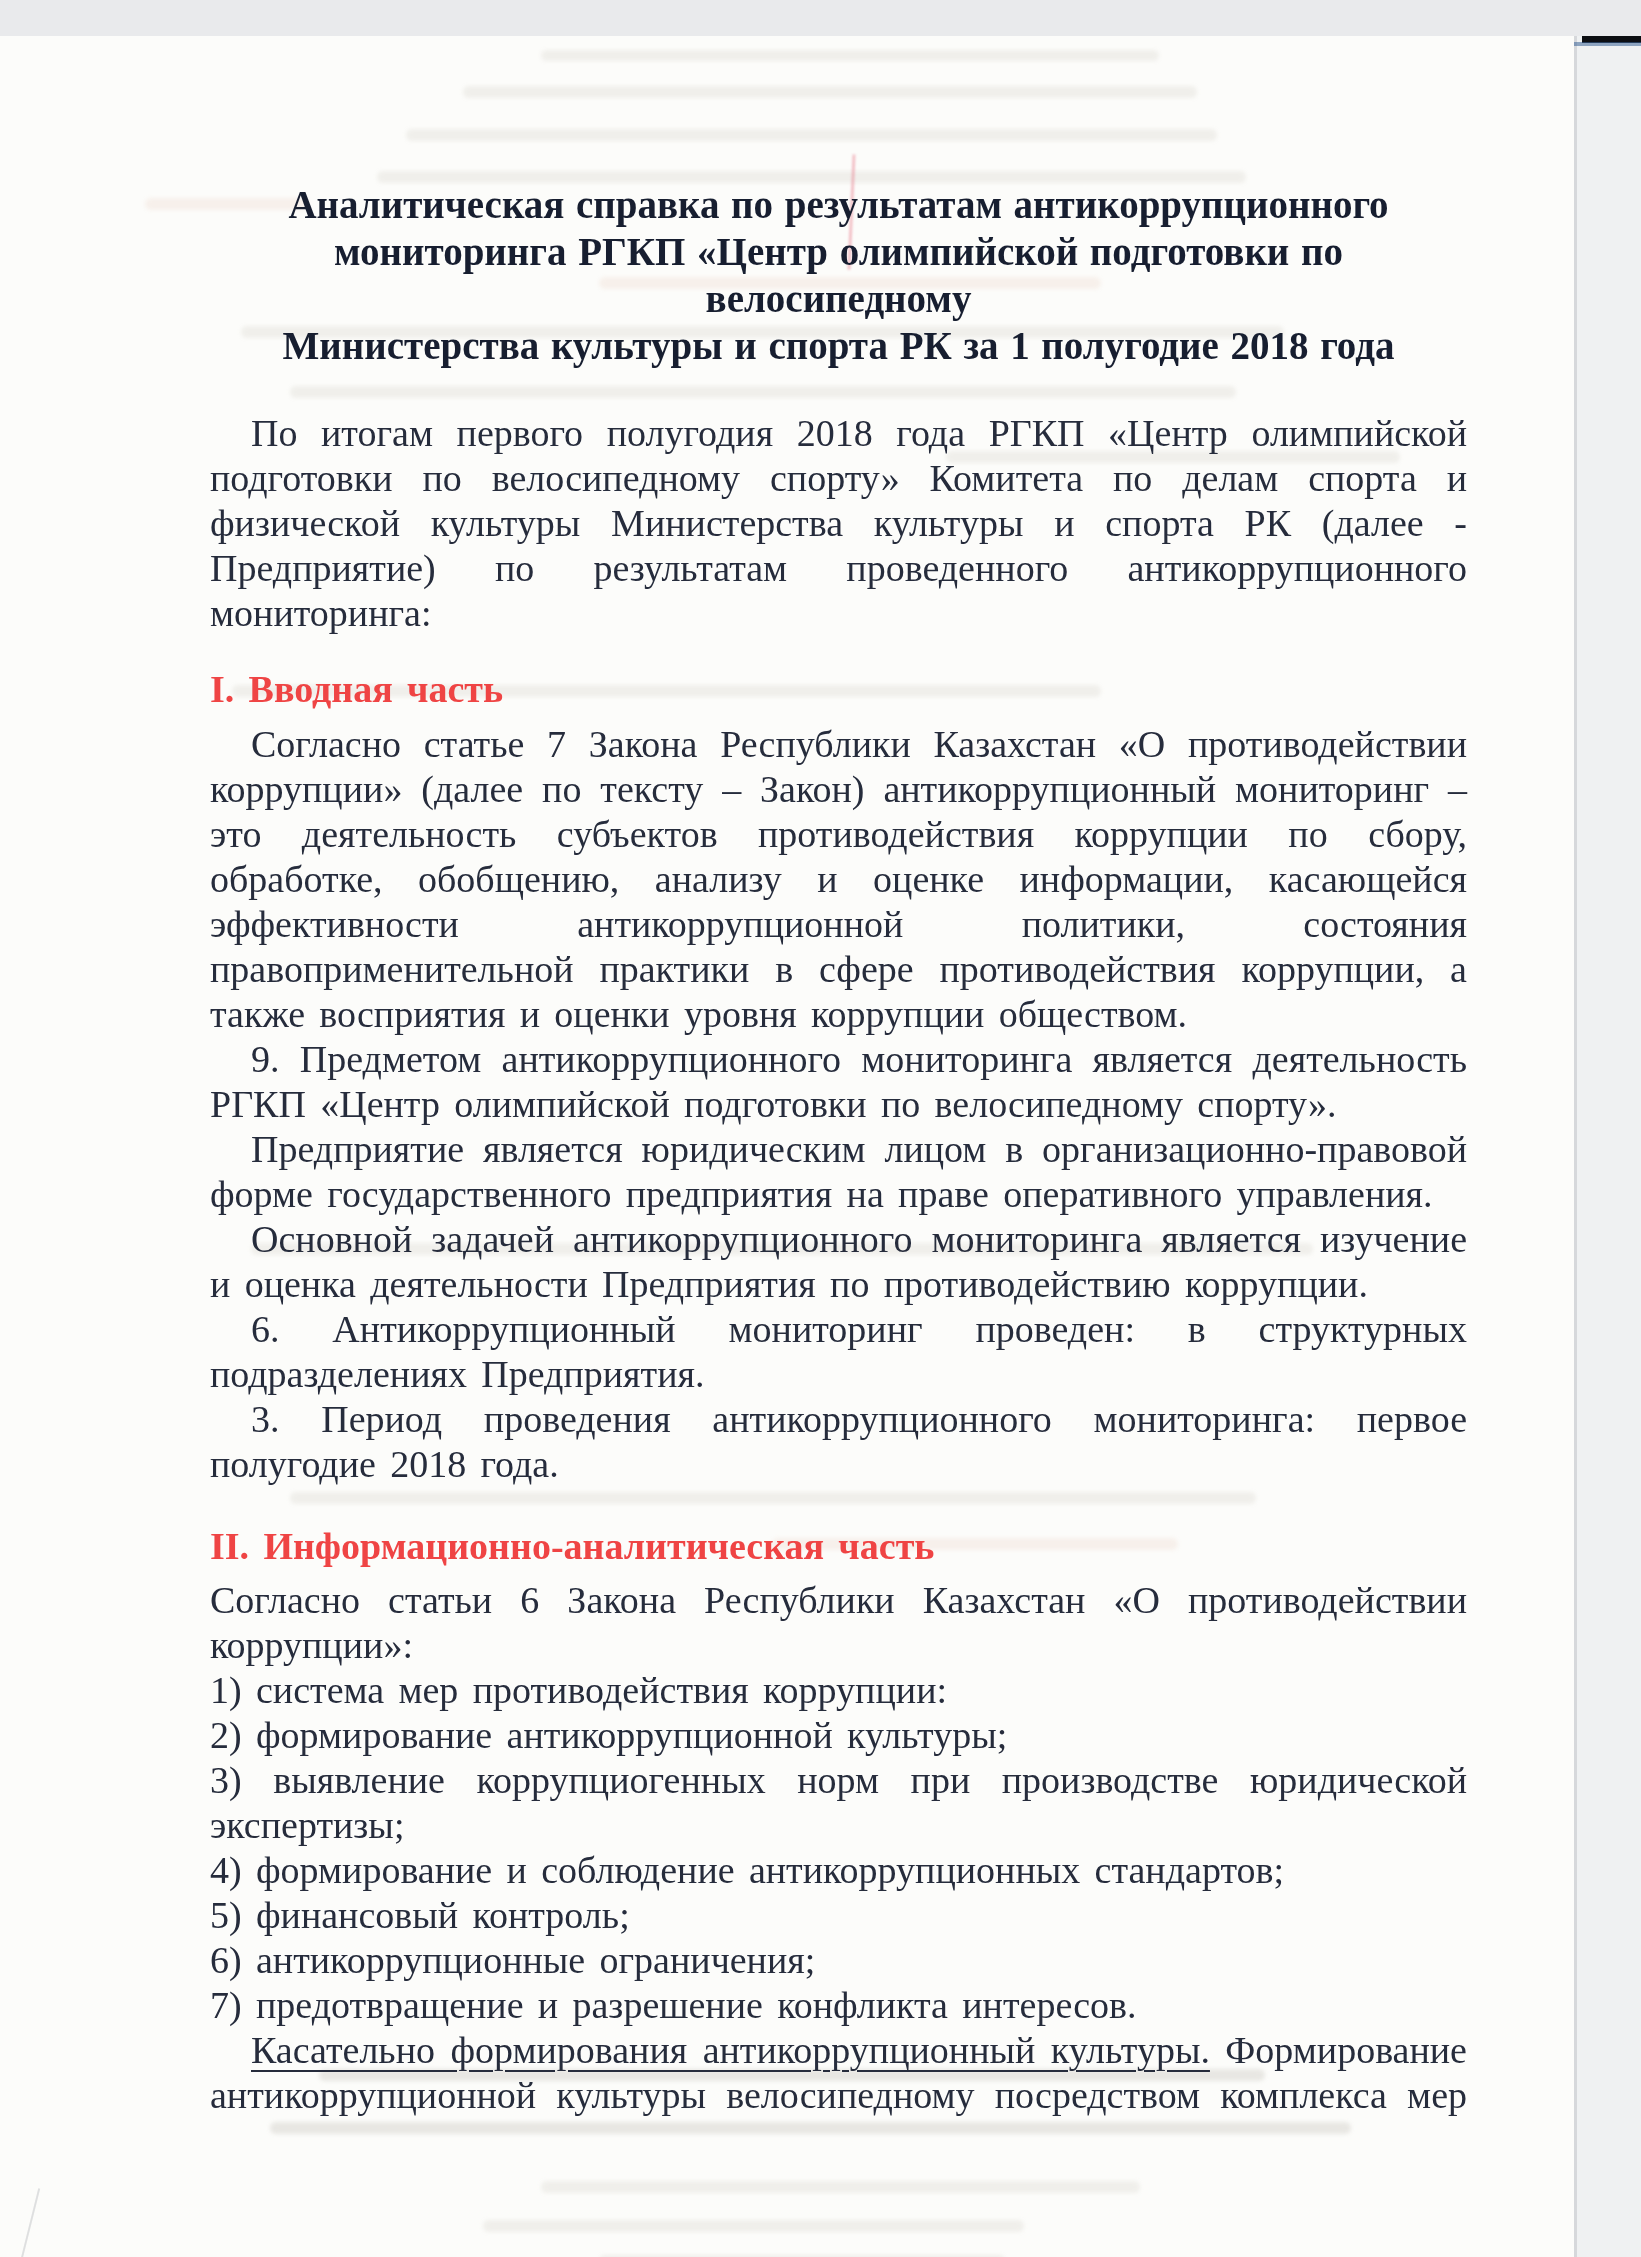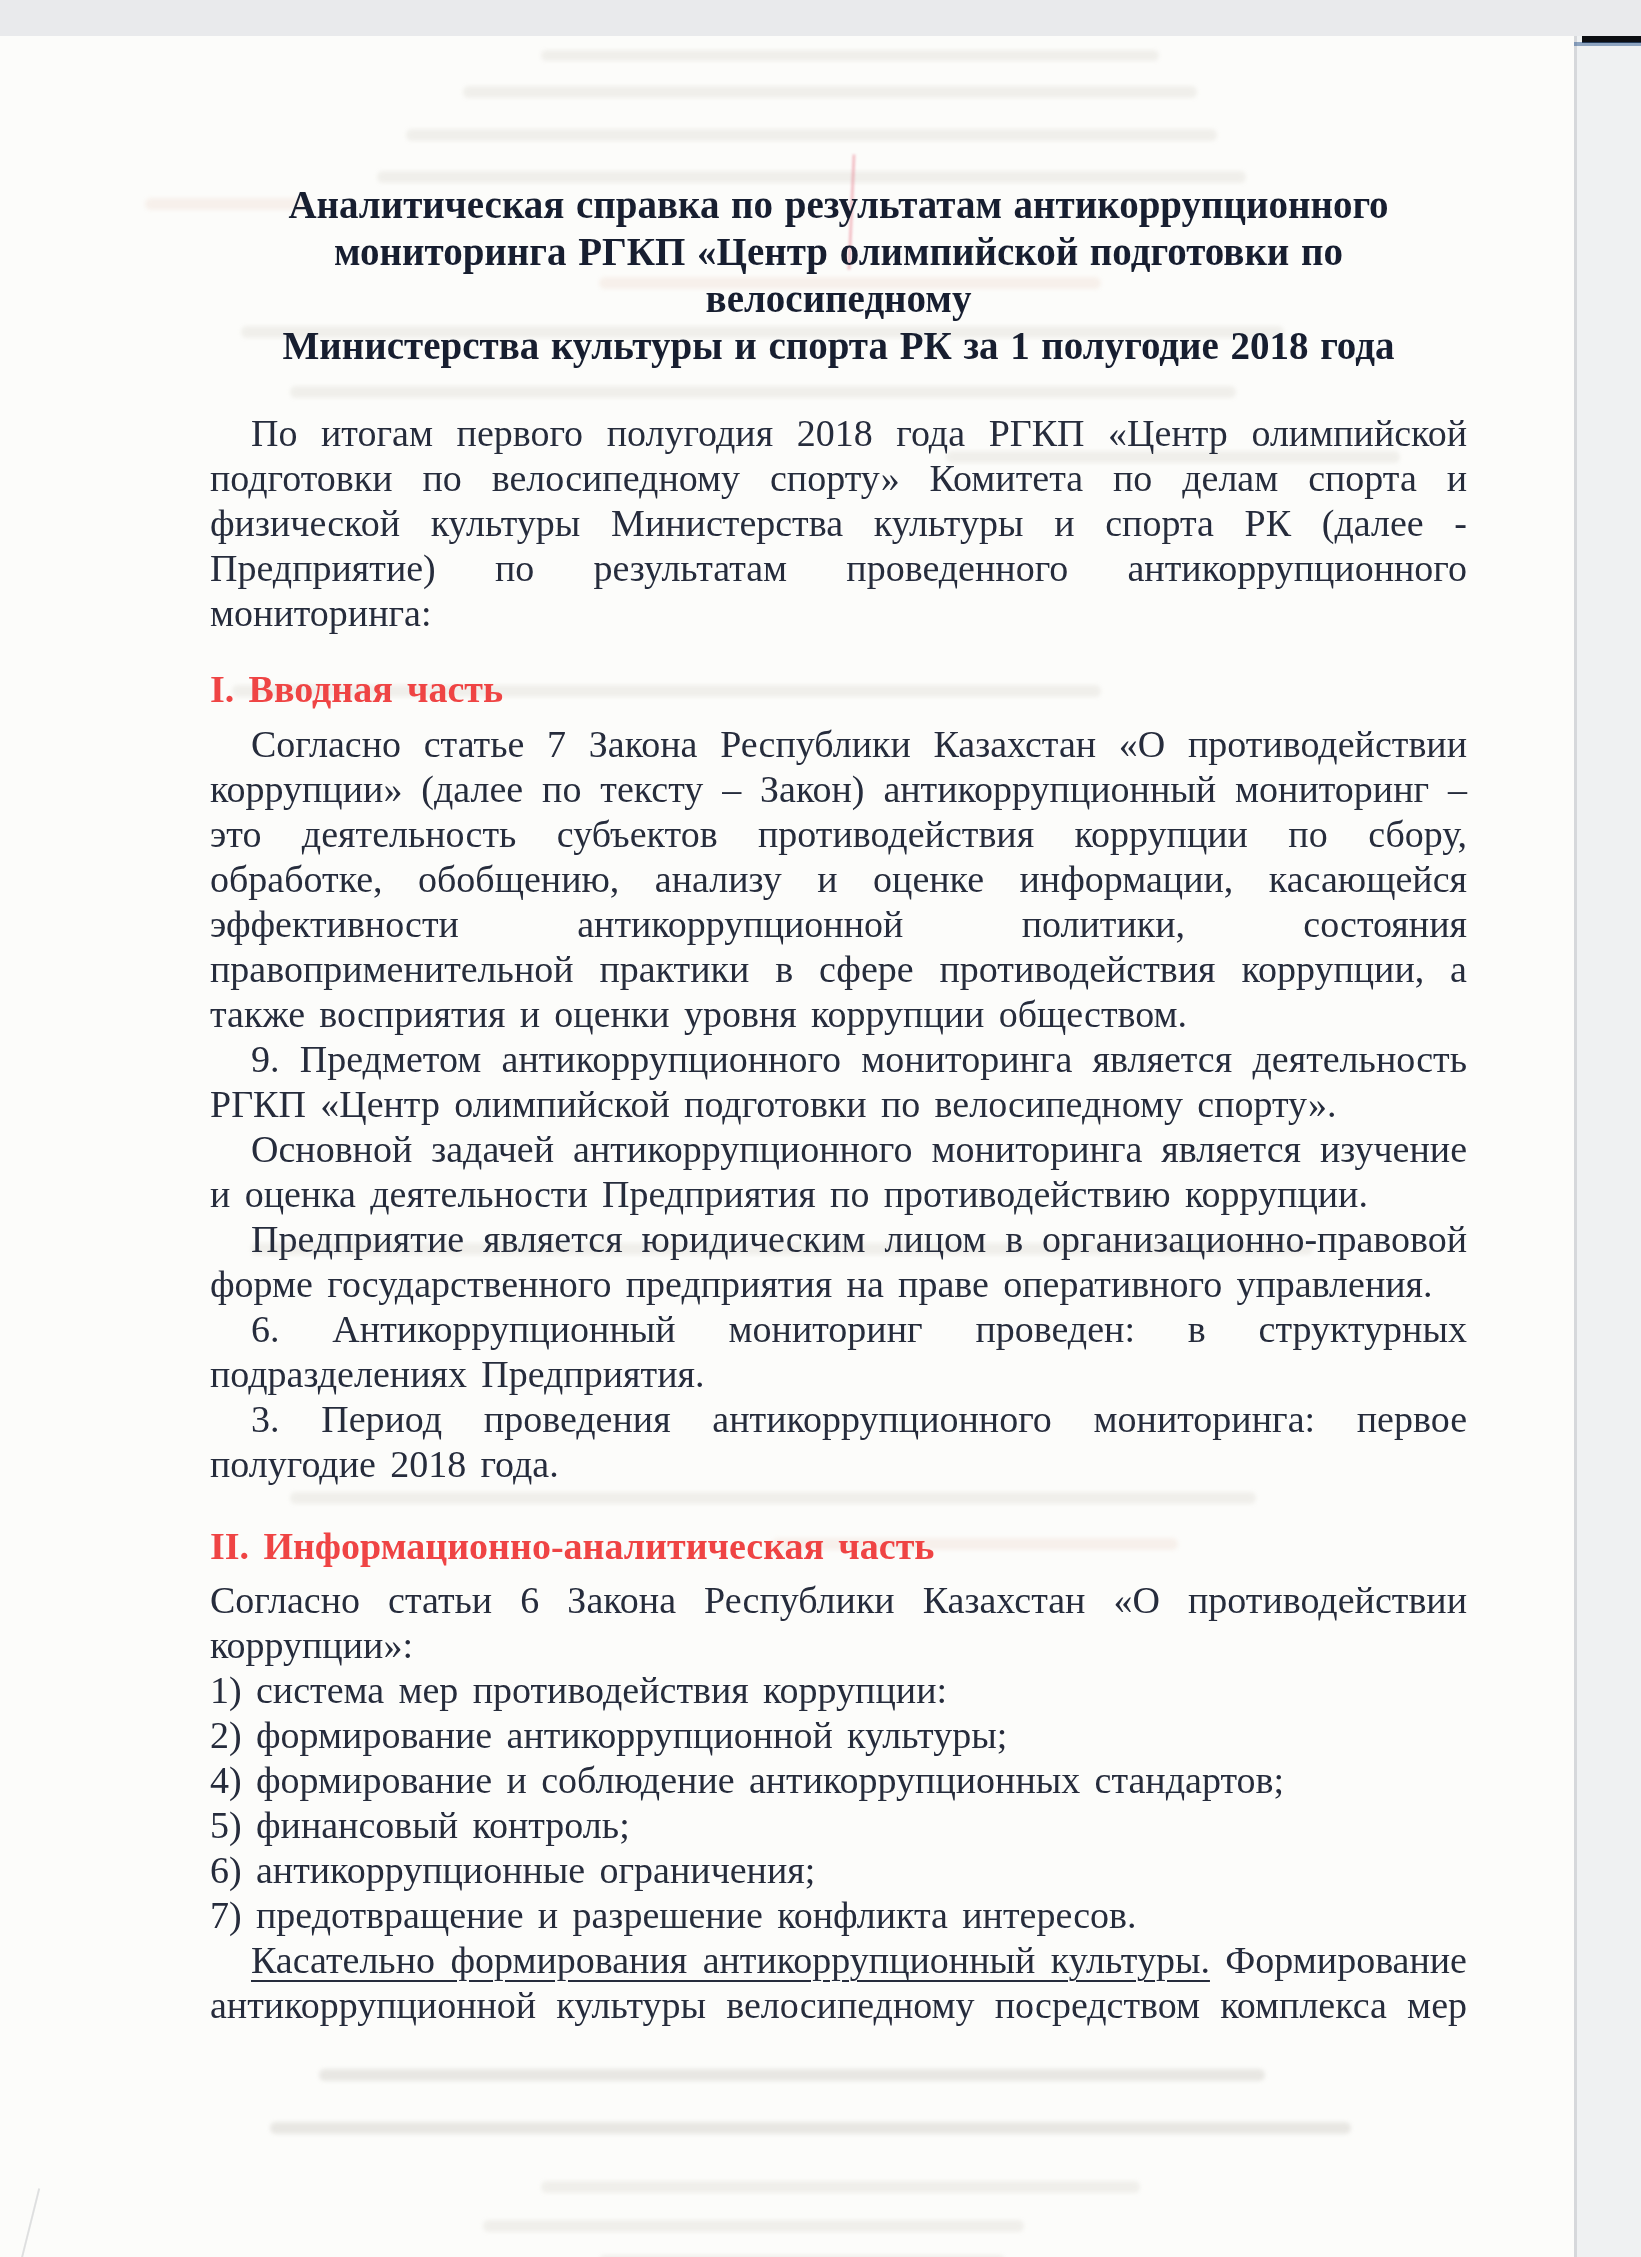--- a/index.html
+++ b/index.html
@@ -106,29 +106,30 @@
       <div>Аналитическая справка по результатам антикоррупционного</div>
       <div>мониторинга РГКП «Центр олимпийской подготовки по велосипедному</div>
       <div>Министерства культуры и спорта РК за 1 полугодие 2018 года</div>
     </div>
 
     <p class="para indent">По итогам первого полугодия 2018 года РГКП «Центр олимпийской подготовки по велосипедному спорту» Комитета по делам спорта и физической культуры Министерства культуры и спорта РК (далее - Предприятие) по результатам проведенного антикоррупционного мониторинга:</p>
 
     <h2 class="heading">I. Вводная часть</h2>
     <p class="para indent">Согласно статье 7 Закона Республики Казахстан «О противодействии коррупции» (далее по тексту – Закон) антикоррупционный мониторинг – это деятельность субъектов противодействия коррупции по сбору, обработке, обобщению, анализу и оценке информации, касающейся эффективности антикоррупционной политики, состояния правоприменительной практики в сфере противодействия коррупции, а также восприятия и оценки уровня коррупции обществом.</p>
     <p class="para indent">9. Предметом антикоррупционного мониторинга является деятельность РГКП «Центр олимпийской подготовки по велосипедному спорту».</p>
+    <p class="para indent">Предприятие является юридическим лицом в организационно-правовой форме государственного предприятия на праве оперативного управления.</p>
     <p class="para indent">Основной задачей антикоррупционного мониторинга является изучение и оценка деятельности Предприятия по противодействию коррупции.</p>
-    <p class="para indent">Предприятие является юридическим лицом в организационно-правовой форме государственного предприятия на праве оперативного управления.</p>
     <p class="para indent">6. Антикоррупционный мониторинг проведен: в структурных подразделениях Предприятия.</p>
     <p class="para indent">3. Период проведения антикоррупционного мониторинга: первое полугодие 2018 года.</p>
 
     <h2 class="heading h2gap">II. Информационно-аналитическая часть</h2>
     <p class="para">Согласно статьи 6 Закона Республики Казахстан «О противодействии коррупции»:</p>
     <p class="para">1) система мер противодействия коррупции:</p>
     <p class="para">2) формирование антикоррупционной культуры;</p>
+    <p class="para">3) выявление коррупциогенных норм при производстве юридической экспертизы;</p>
     <p class="para">4) формирование и соблюдение антикоррупционных стандартов;</p>
     <p class="para">5) финансовый контроль;</p>
     <p class="para">6) антикоррупционные ограничения;</p>
     <p class="para">7) предотвращение и разрешение конфликта интересов.</p>
 
     <p class="para indent closing"><span class="u">Касательно формирования антикоррупционный культуры.</span><span> Формирование антикоррупционной культуры велосипедному посредством комплекса мер</span></p>
 
   </div>
 </div>
 

